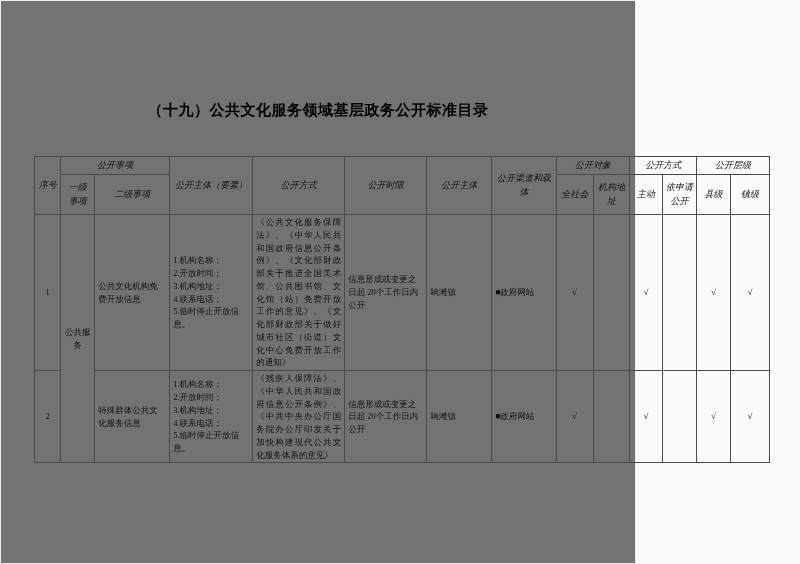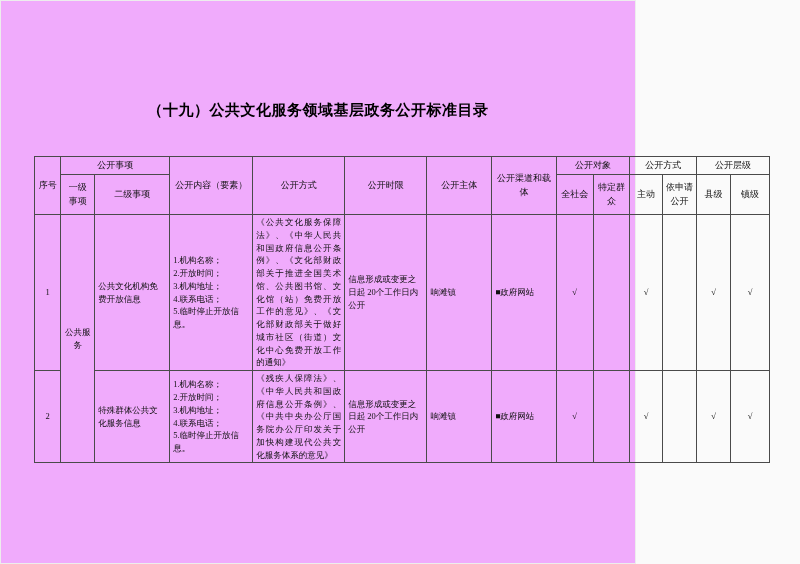--- a/index.html
+++ b/index.html
@@ -5,40 +5,40 @@
   *{box-sizing:border-box;}
   html,body{margin:0;padding:0;}
   body{
     width:800px;height:564px;position:relative;
     background:#fafafa;
     font-family:"Liberation Serif","DejaVu Serif",serif;
     color:#000;
   }
   .page{
     position:absolute;left:0;top:0;width:636px;height:564px;
-    background:#f0abfc;border:1px solid #ededed;
+    background:#737373;border:1px solid #ededed;
   }
   .title{
     position:absolute;top:100px;left:0;width:100%;
     text-align:center;font-size:15px;font-weight:bold;
     letter-spacing:0.5px;
   }
   table.tbl{
     position:absolute;left:33px;top:155px;width:736px;
     border-collapse:collapse;table-layout:fixed;
   }
   .tbl th,.tbl td{
     border:1px solid #4a4a4a;
     padding:1px 3px;
     font-weight:normal;
     color:#101010;
     overflow:hidden;
   }
   .tbl th{
-    font-size:9px;text-align:center;vertical-align:middle;line-height:1.5;
+    font-size:9px;text-align:center;vertical-align:middle;line-height:1.5;font-style:italic;
   }
   .tbl td{
     font-size:8.5px;vertical-align:middle;text-align:left;line-height:1.5;
   }
   td.center{text-align:center;}
   td.pre{white-space:pre-line;}
   td.justify{text-align:justify;}
   tr.hrow1{height:18px;}
   tr.hrow2{height:40px;}
   tr.brow1{height:130px;}
@@ -69,34 +69,34 @@
       <col style="width:5.0%">
       <col style="width:4.4%">
       <col style="width:4.7%">
       <col style="width:4.6%">
       <col style="width:5.3%">
     </colgroup>
     <thead>
       <tr class="hrow1">
         <th rowspan="2">序号</th>
         <th colspan="2">公开事项</th>
-        <th rowspan="2">公开内容（要素）</th>
+        <th rowspan="2">公开主体（要素）</th>
         <th rowspan="2">公开方式</th>
         <th rowspan="2">公开时限</th>
         <th rowspan="2">公开主体</th>
         <th rowspan="2">公开渠道和载体</th>
         <th colspan="2">公开对象</th>
         <th colspan="2">公开方式</th>
         <th colspan="2">公开层级</th>
       </tr>
       <tr class="hrow2">
         <th>一级事项</th>
         <th>二级事项</th>
         <th>全社会</th>
-        <th>特定群众</th>
+        <th>机构地址</th>
         <th>主动</th>
         <th>依申请公开</th>
         <th>县级</th>
         <th>镇级</th>
       </tr>
     </thead>
     <tbody>
       <tr class="brow1">
         <td class="center">1</td>
         <td class="center" rowspan="2">公共服务</td>

